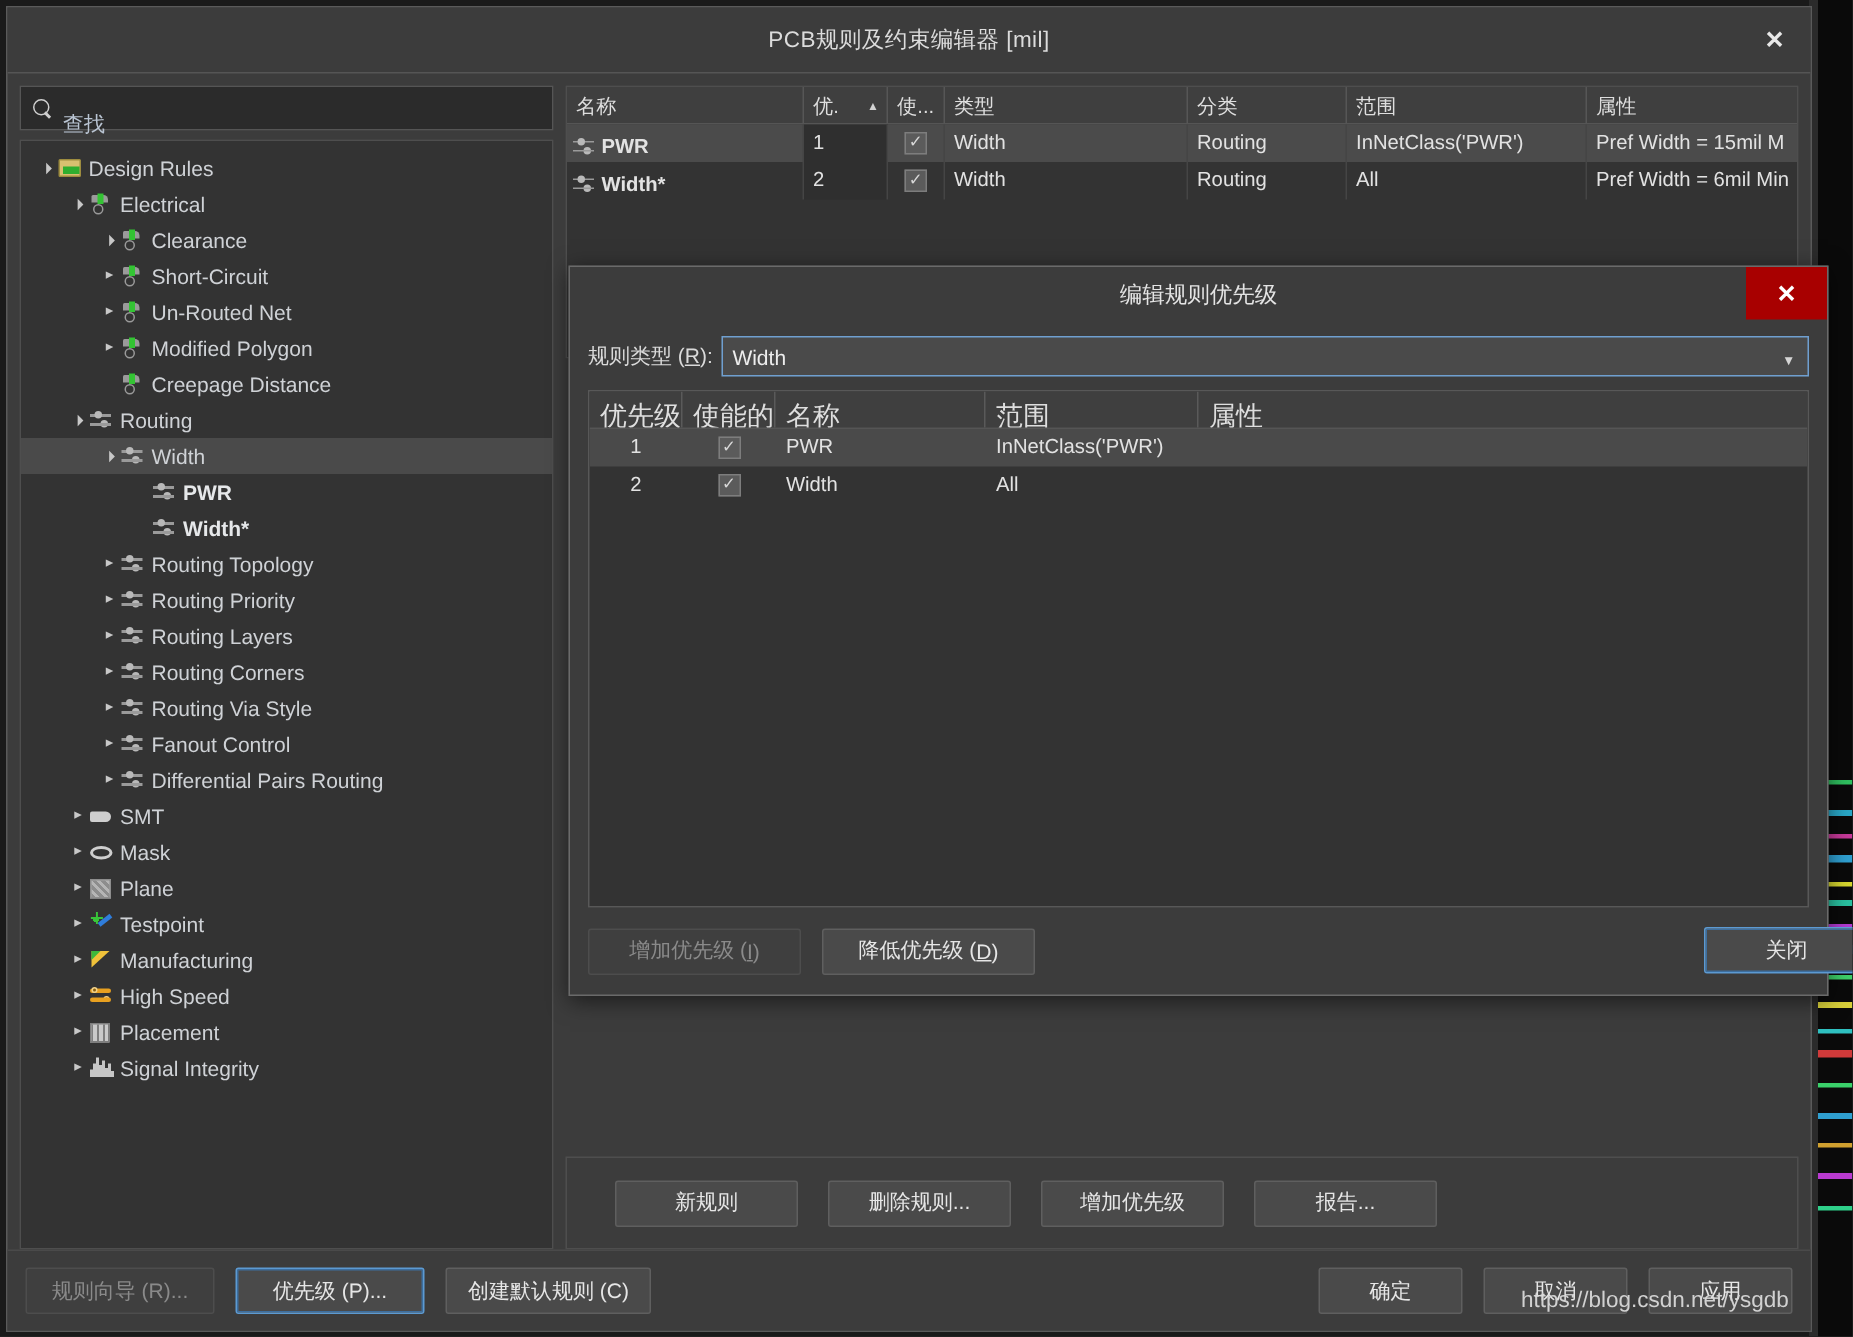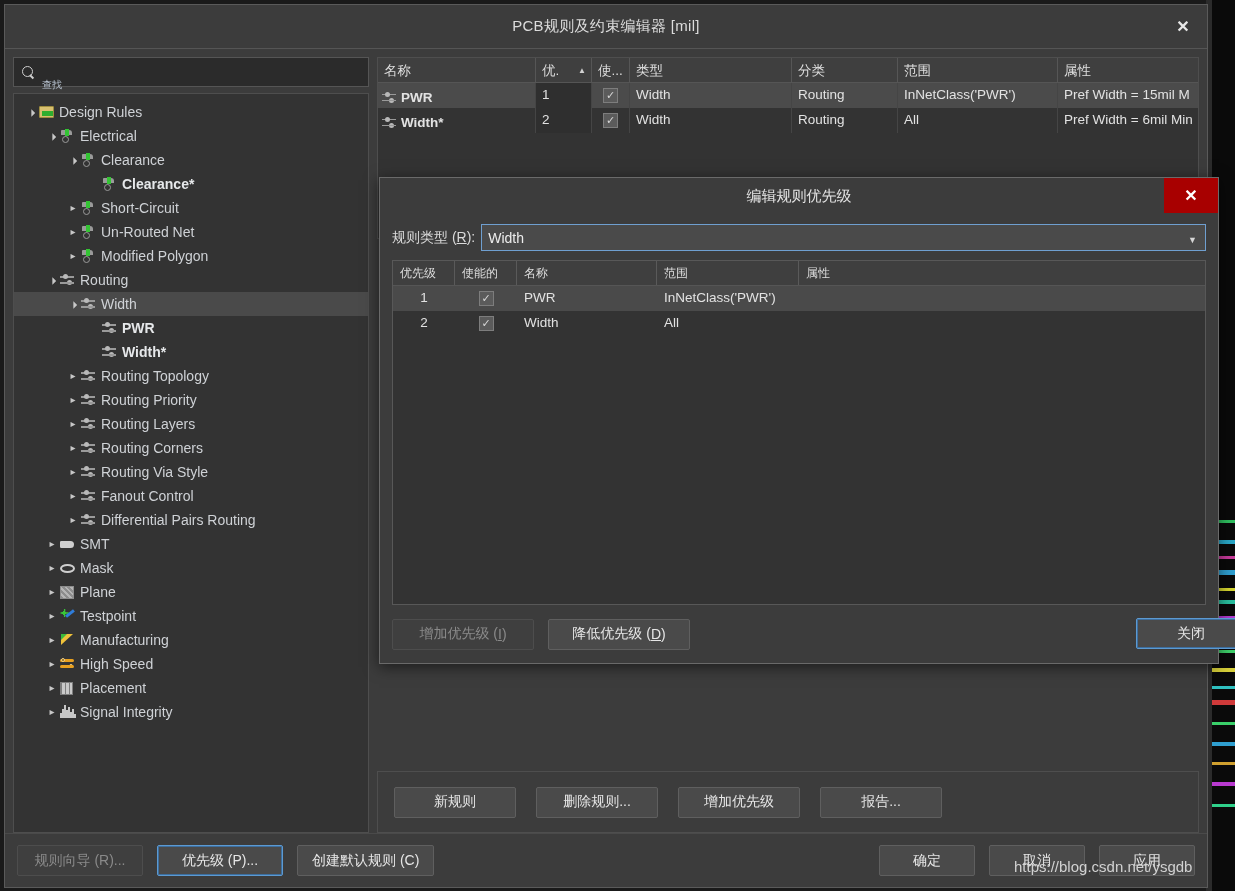--- a/index.html
+++ b/index.html
@@ -51,21 +51,21 @@
   .search-box .mag::before {
     content: ""; position: absolute; left: 0; top: 0; width: 9px; height: 9px;
     border: 1.6px solid #cfcfcf; border-radius: 50%;
   }
   .search-box .mag::after {
     content: ""; position: absolute; left: 8px; top: 8px; width: 5px; height: 1.6px;
     background: #cfcfcf; transform: rotate(45deg); transform-origin: left center;
   }
   .search-box input {
     flex: 1; background: transparent; border: 0; outline: 0;
-    color: #d8d8d8; font-size: 10px; font-family: Liberation Serif, serif; margin-top: 24px;
+    color: #d8d8d8; font-size: 14px; font-family: Liberation Serif, serif; margin-top: 24px;
   }
   .search-box input::placeholder { color: #b9c4d2; }
 
   .tree-panel {
     flex: 1; background: #333; border: 1px solid #4e4e4e;
     overflow: hidden; padding: 6px 0 0 0; min-height: 0;
   }
   .tree-row {
     display: flex; align-items: center; height: 24px;
     color: #cfd2d6; font-size: 14px; white-space: nowrap; cursor: default;
@@ -156,21 +156,21 @@
     width: 15px; height: 15px; background: #5b5b5b; border: 1px solid #7d7d7d;
     display: flex; align-items: center; justify-content: center;
     color: #d8d8d8; font-size: 11px; line-height: 1;
   }
 
   .mid-blank { flex: 1; background: #3c3c3c; min-height: 0; }
 
   .rule-buttons-bar {
     height: 62px; flex: 0 0 62px; background: #3c3c3c;
     border: 1px solid #4e4e4e; border-top: 1px solid #4e4e4e;
-    display: flex; align-items: center; padding-left: 16px; gap: 20px;
+    display: flex; align-items: center; padding-left: 32px; gap: 20px;
   }
 
   
   .btn {
     background: #4a4a4a; border: 1px solid #5f5f5f; color: #e6e6e6;
     font-size: 14px; font-family: "Liberation Sans", sans-serif;
     height: 31px; padding: 0 14px; min-width: 92px;
     display: inline-flex; align-items: center; justify-content: center;
     cursor: pointer; white-space: nowrap; border-radius: 2px;
   }
@@ -209,21 +209,21 @@
   .combo {
     flex: 1; height: 27px; background: #4a4a4a; border: 1px solid #6f9fd0;
     display: flex; align-items: center; padding: 0 6px; position: relative;
     color: #ededed; font-size: 14px; cursor: pointer;
   }
   .combo .arrow { position: absolute; right: 8px; top: 10px; font-size: 9px; color: #d6d6d6; }
 
   .dlg-table { flex: 1; background: #333; border: 1px solid #585858; overflow: hidden; min-height: 0; }
   .dt-head { display: flex; height: 25px; background: #3f3f3f; border-bottom: 1px solid #555; }
   .dt-head .cell {
-    color: #dedede; font-size: 12px; padding: 4px 0 0 7px; border-right: 1px solid #5a5a5a;
+    color: #dedede; font-size: 18px; padding: 4px 0 0 7px; border-right: 1px solid #5a5a5a;
     white-space: nowrap; overflow: hidden;
   }
   .dt-row { display: flex; height: 25px; }
   .dt-row.selected { background: #4a4a4a; }
   .dt-row .cell { color: #e2e2e2; font-size: 13.5px; padding: 4px 0 0 7px; white-space: nowrap; overflow: hidden; }
   .dt-row .cell.prio { text-align: center; padding-left: 0; }
   .dt-row .cell.chk { display: flex; align-items: center; justify-content: center; padding: 0; }
 
   .dlg-buttons {
     height: 58px; flex: 0 0 58px; display: flex; align-items: center;
@@ -296,47 +296,47 @@
               </span>
               <span class="tlabel">Electrical</span>
             </div>
             <div class="tree-row" style="padding-left: 52px;">
               <span class="twisty" style="transform: rotate(-45deg); font-size: 7px;">◢</span>
               <span class="ticon ic-elec">
                 <span class="dot"></span>
               </span>
               <span class="tlabel">Clearance</span>
             </div>
-            <div class="tree-row bold" style="padding-left: 73px;">
+            <div class="tree-row" style="padding-left: 52px;">
+              <span class="twisty" style="font-size: 10px;">▸</span>
+              <span class="ticon ic-elec">
+                <span class="dot"></span>
+              </span>
+              <span class="tlabel">Short-Circuit</span>
+            </div>
+            <div class="tree-row" style="padding-left: 52px;">
+              <span class="twisty" style="font-size: 10px;">▸</span>
+              <span class="ticon ic-elec">
+                <span class="dot"></span>
+              </span>
+              <span class="tlabel">Un-Routed Net</span>
+            </div>
+            <div class="tree-row" style="padding-left: 52px;">
+              <span class="twisty" style="font-size: 10px;">▸</span>
+              <span class="ticon ic-elec">
+                <span class="dot"></span>
+              </span>
+              <span class="tlabel">Modified Polygon</span>
+            </div>
+            <div class="tree-row" style="padding-left: 52px;">
               <span class="twisty"></span>
               <span class="ticon ic-elec">
                 <span class="dot"></span>
               </span>
-              <span class="tlabel">Clearance*</span>
-            </div>
-            <div class="tree-row" style="padding-left: 52px;">
-              <span class="twisty" style="font-size: 10px;">▸</span>
-              <span class="ticon ic-elec">
-                <span class="dot"></span>
-              </span>
-              <span class="tlabel">Short-Circuit</span>
-            </div>
-            <div class="tree-row" style="padding-left: 52px;">
-              <span class="twisty" style="font-size: 10px;">▸</span>
-              <span class="ticon ic-elec">
-                <span class="dot"></span>
-              </span>
-              <span class="tlabel">Un-Routed Net</span>
-            </div>
-            <div class="tree-row" style="padding-left: 52px;">
-              <span class="twisty" style="font-size: 10px;">▸</span>
-              <span class="ticon ic-elec">
-                <span class="dot"></span>
-              </span>
-              <span class="tlabel">Modified Polygon</span>
+              <span class="tlabel">Creepage Distance</span>
             </div>
             <div class="tree-row" style="padding-left: 31px;">
               <span class="twisty" style="transform: rotate(-45deg); font-size: 7px;">◢</span>
               <span class="ticon ic-rout">
                 <span class="d1"></span>
                 <span class="d2"></span>
               </span>
               <span class="tlabel">Routing</span>
             </div>
             <div class="tree-row selected" style="padding-left: 52px;">

